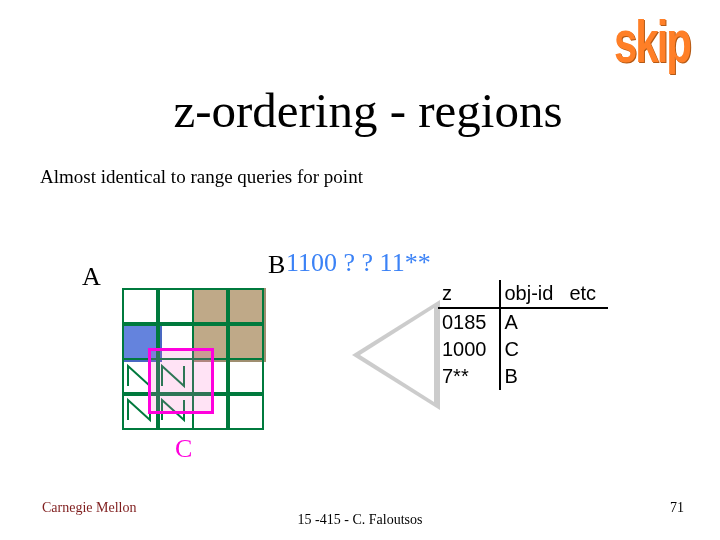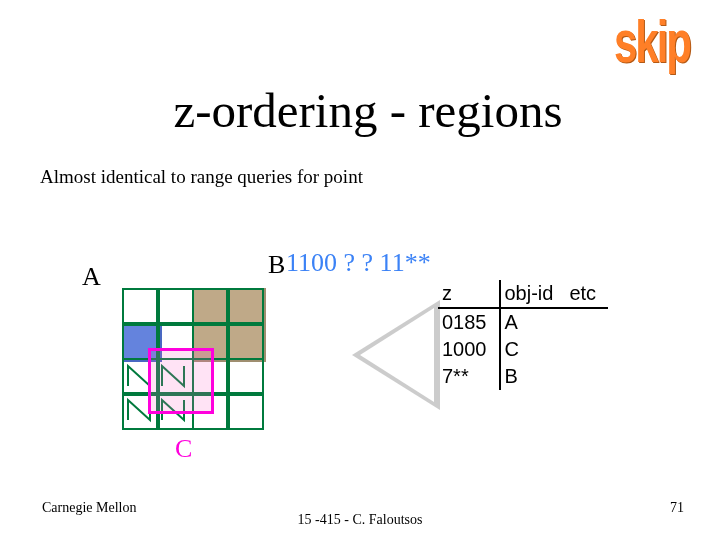--- a/index.html
+++ b/index.html
@@ -4,21 +4,21 @@
 <style>
   html,body{margin:0;padding:0;width:720px;height:540px;background:#fff;font-family:"Times New Roman",Times,serif;color:#000;position:relative;overflow:hidden}
   .skip{position:absolute;top:18px;right:30px;font-family:Arial,Helvetica,sans-serif;font-weight:900;font-size:42px;color:#ff7f27;letter-spacing:-2px;transform:scaleY(1.4);text-shadow:1px 1px 0 #b35915}
   .title{position:absolute;top:82px;left:8px;width:100%;text-align:center;font-size:49px}
   .body{position:absolute;top:166px;left:40px;right:40px;font-size:19px;line-height:1.2}
   .body-l2{padding-left:40px}
   .labelA{position:absolute;left:82px;top:262px;font-size:26px}
   .labelB{position:absolute;left:268px;top:250px;font-size:26px}
   .labelC{position:absolute;left:175px;top:434px;font-size:26px;color:#f0d}
   .bitstring{position:absolute;left:286px;top:248px;font-size:26px;color:#3b82f6}
-  .footer-left{position:absolute;left:42px;bottom:24px;font-size:14px;color:#000000}
+  .footer-left{position:absolute;left:42px;bottom:24px;font-size:14px;color:#7f1d1d}
   .footer-center{position:absolute;left:0;width:100%;bottom:12px;text-align:center;font-size:14px}
   .footer-right{position:absolute;right:36px;bottom:24px;font-size:14px}
   .table{position:absolute;left:438px;top:280px;font-family:Arial,Helvetica,sans-serif;font-size:20px;border-collapse:collapse}
   .table th,.table td{padding:2px 12px 2px 4px;text-align:left;font-weight:normal}
   .table tr.hdr td,.table tr.hdr th{border-bottom:2px solid #000}
   .table td.z{border-right:2px solid #000}
   .grid{position:absolute;left:122px;top:288px;width:140px;height:140px}
   .grid .cell{position:absolute;border:2px solid #007a3d}
   .c00{left:0;top:0;width:34px;height:34px}
   .c10{left:34px;top:0;width:34px;height:34px}

